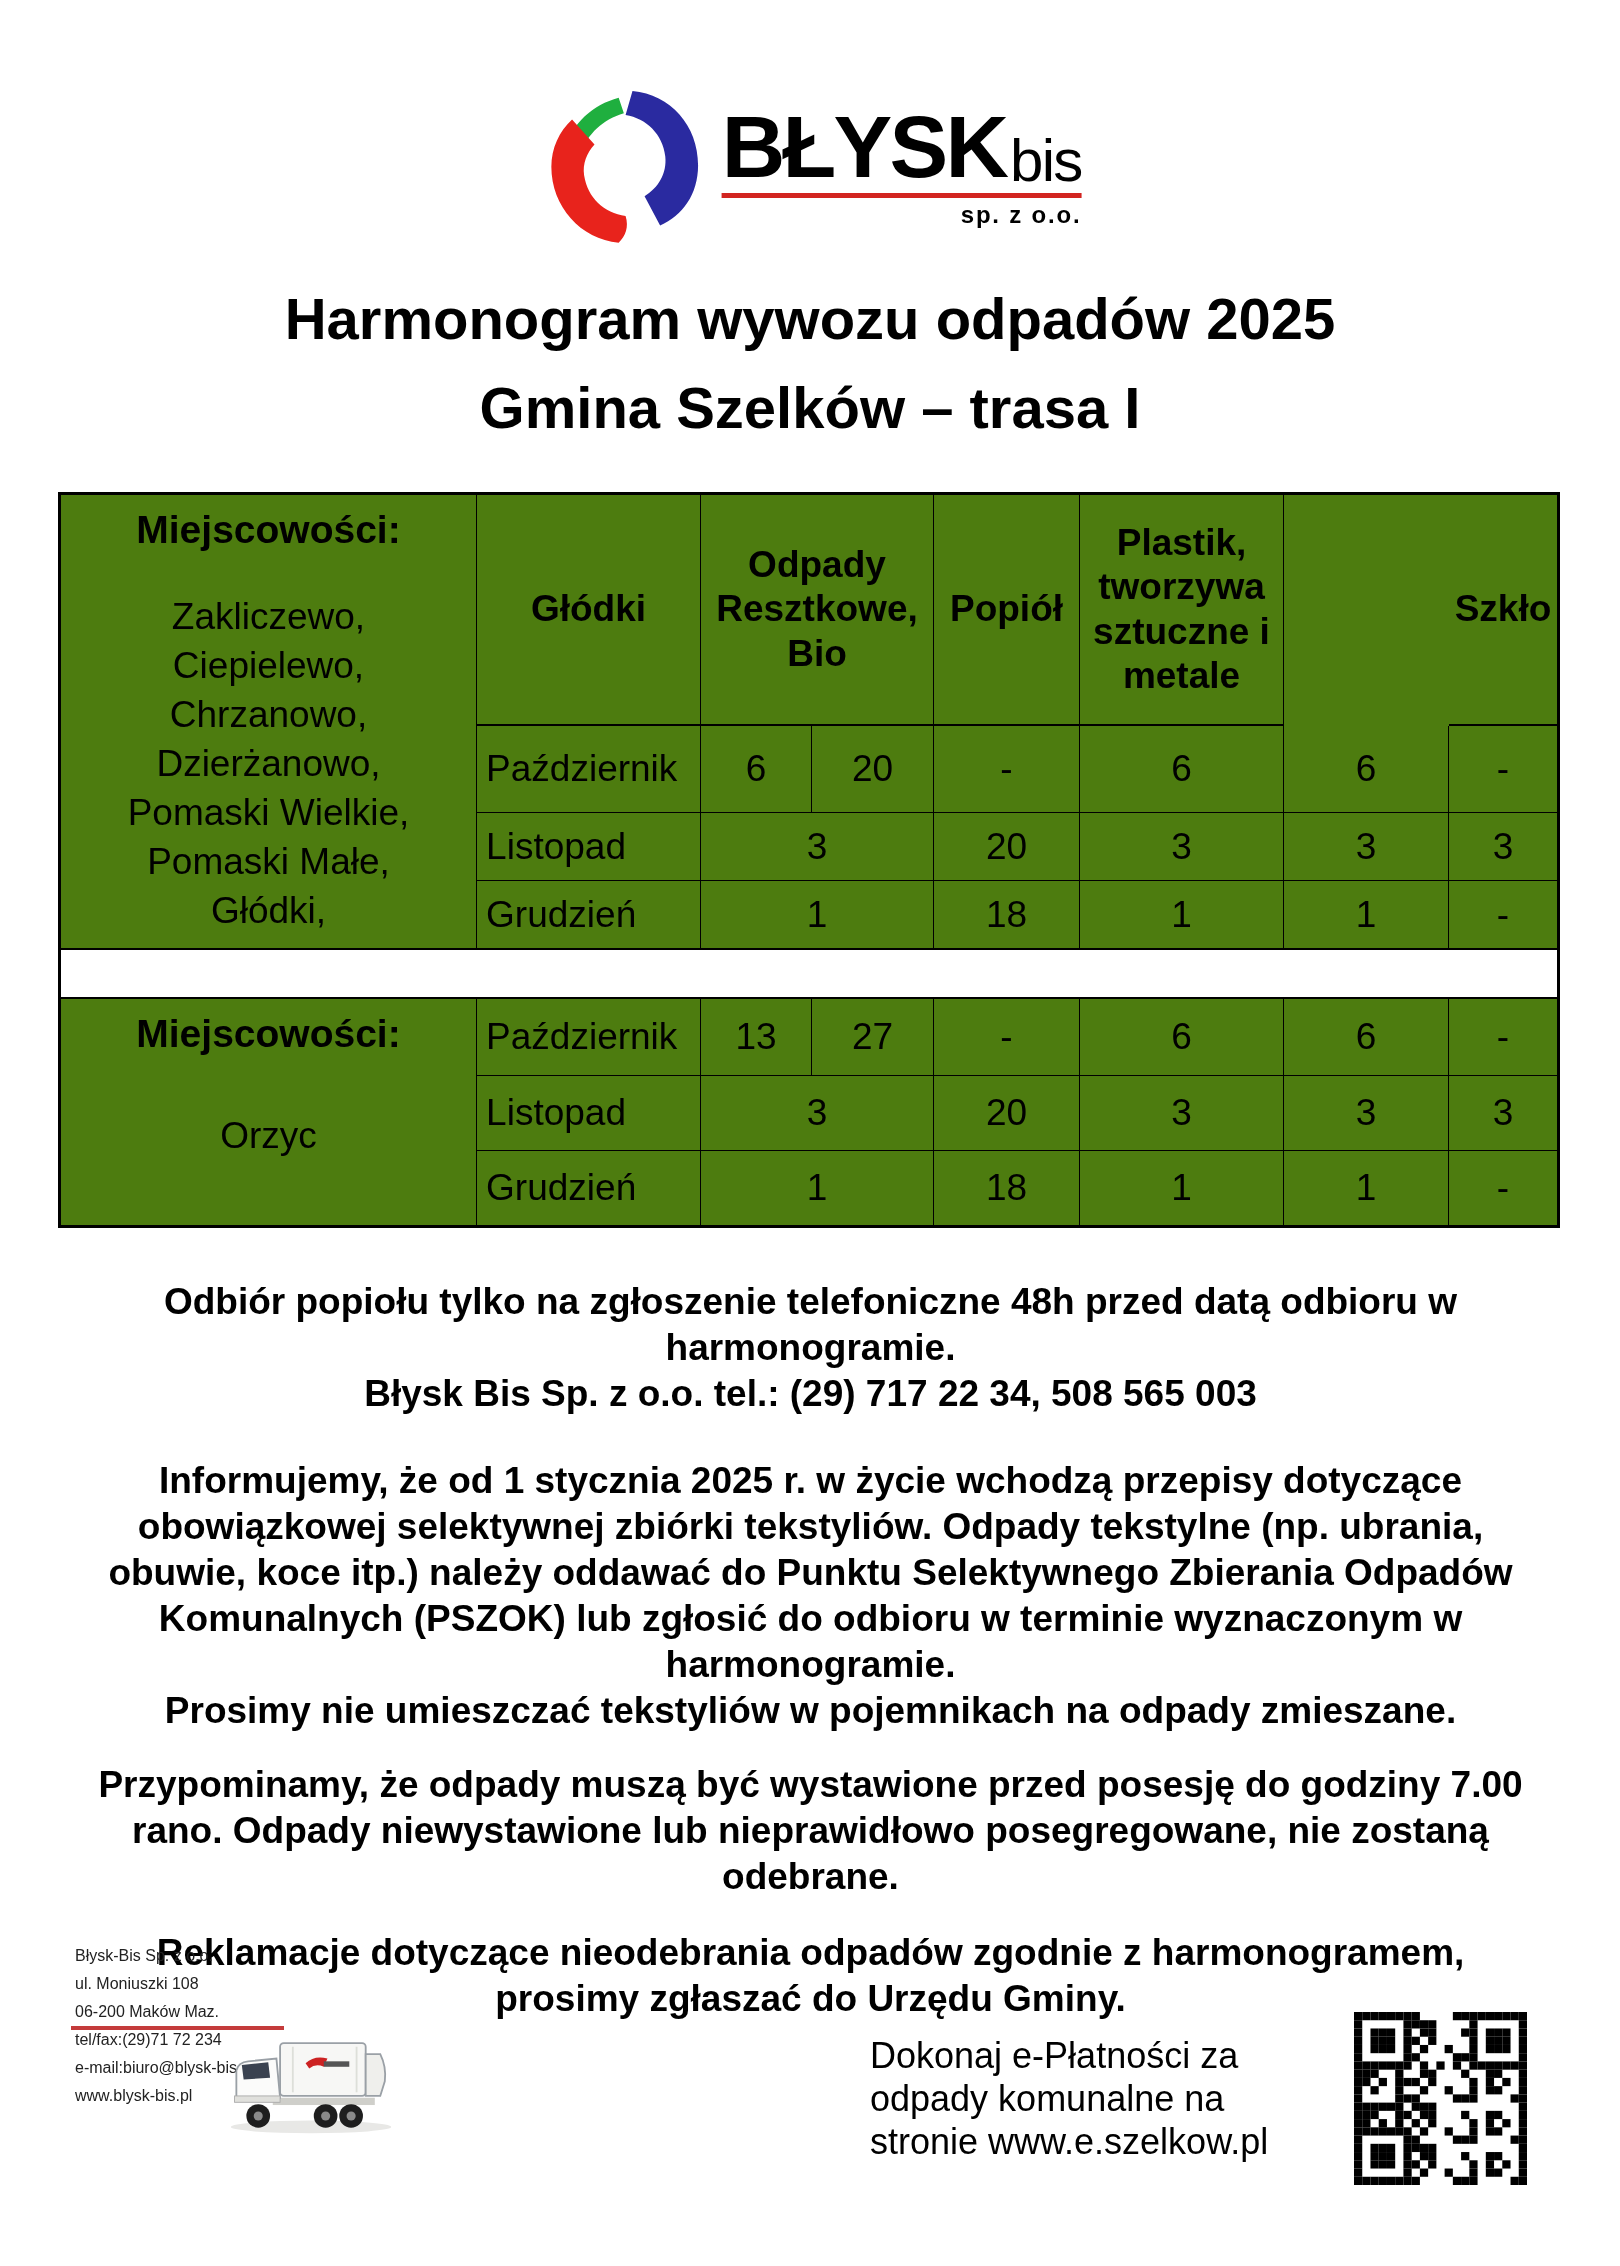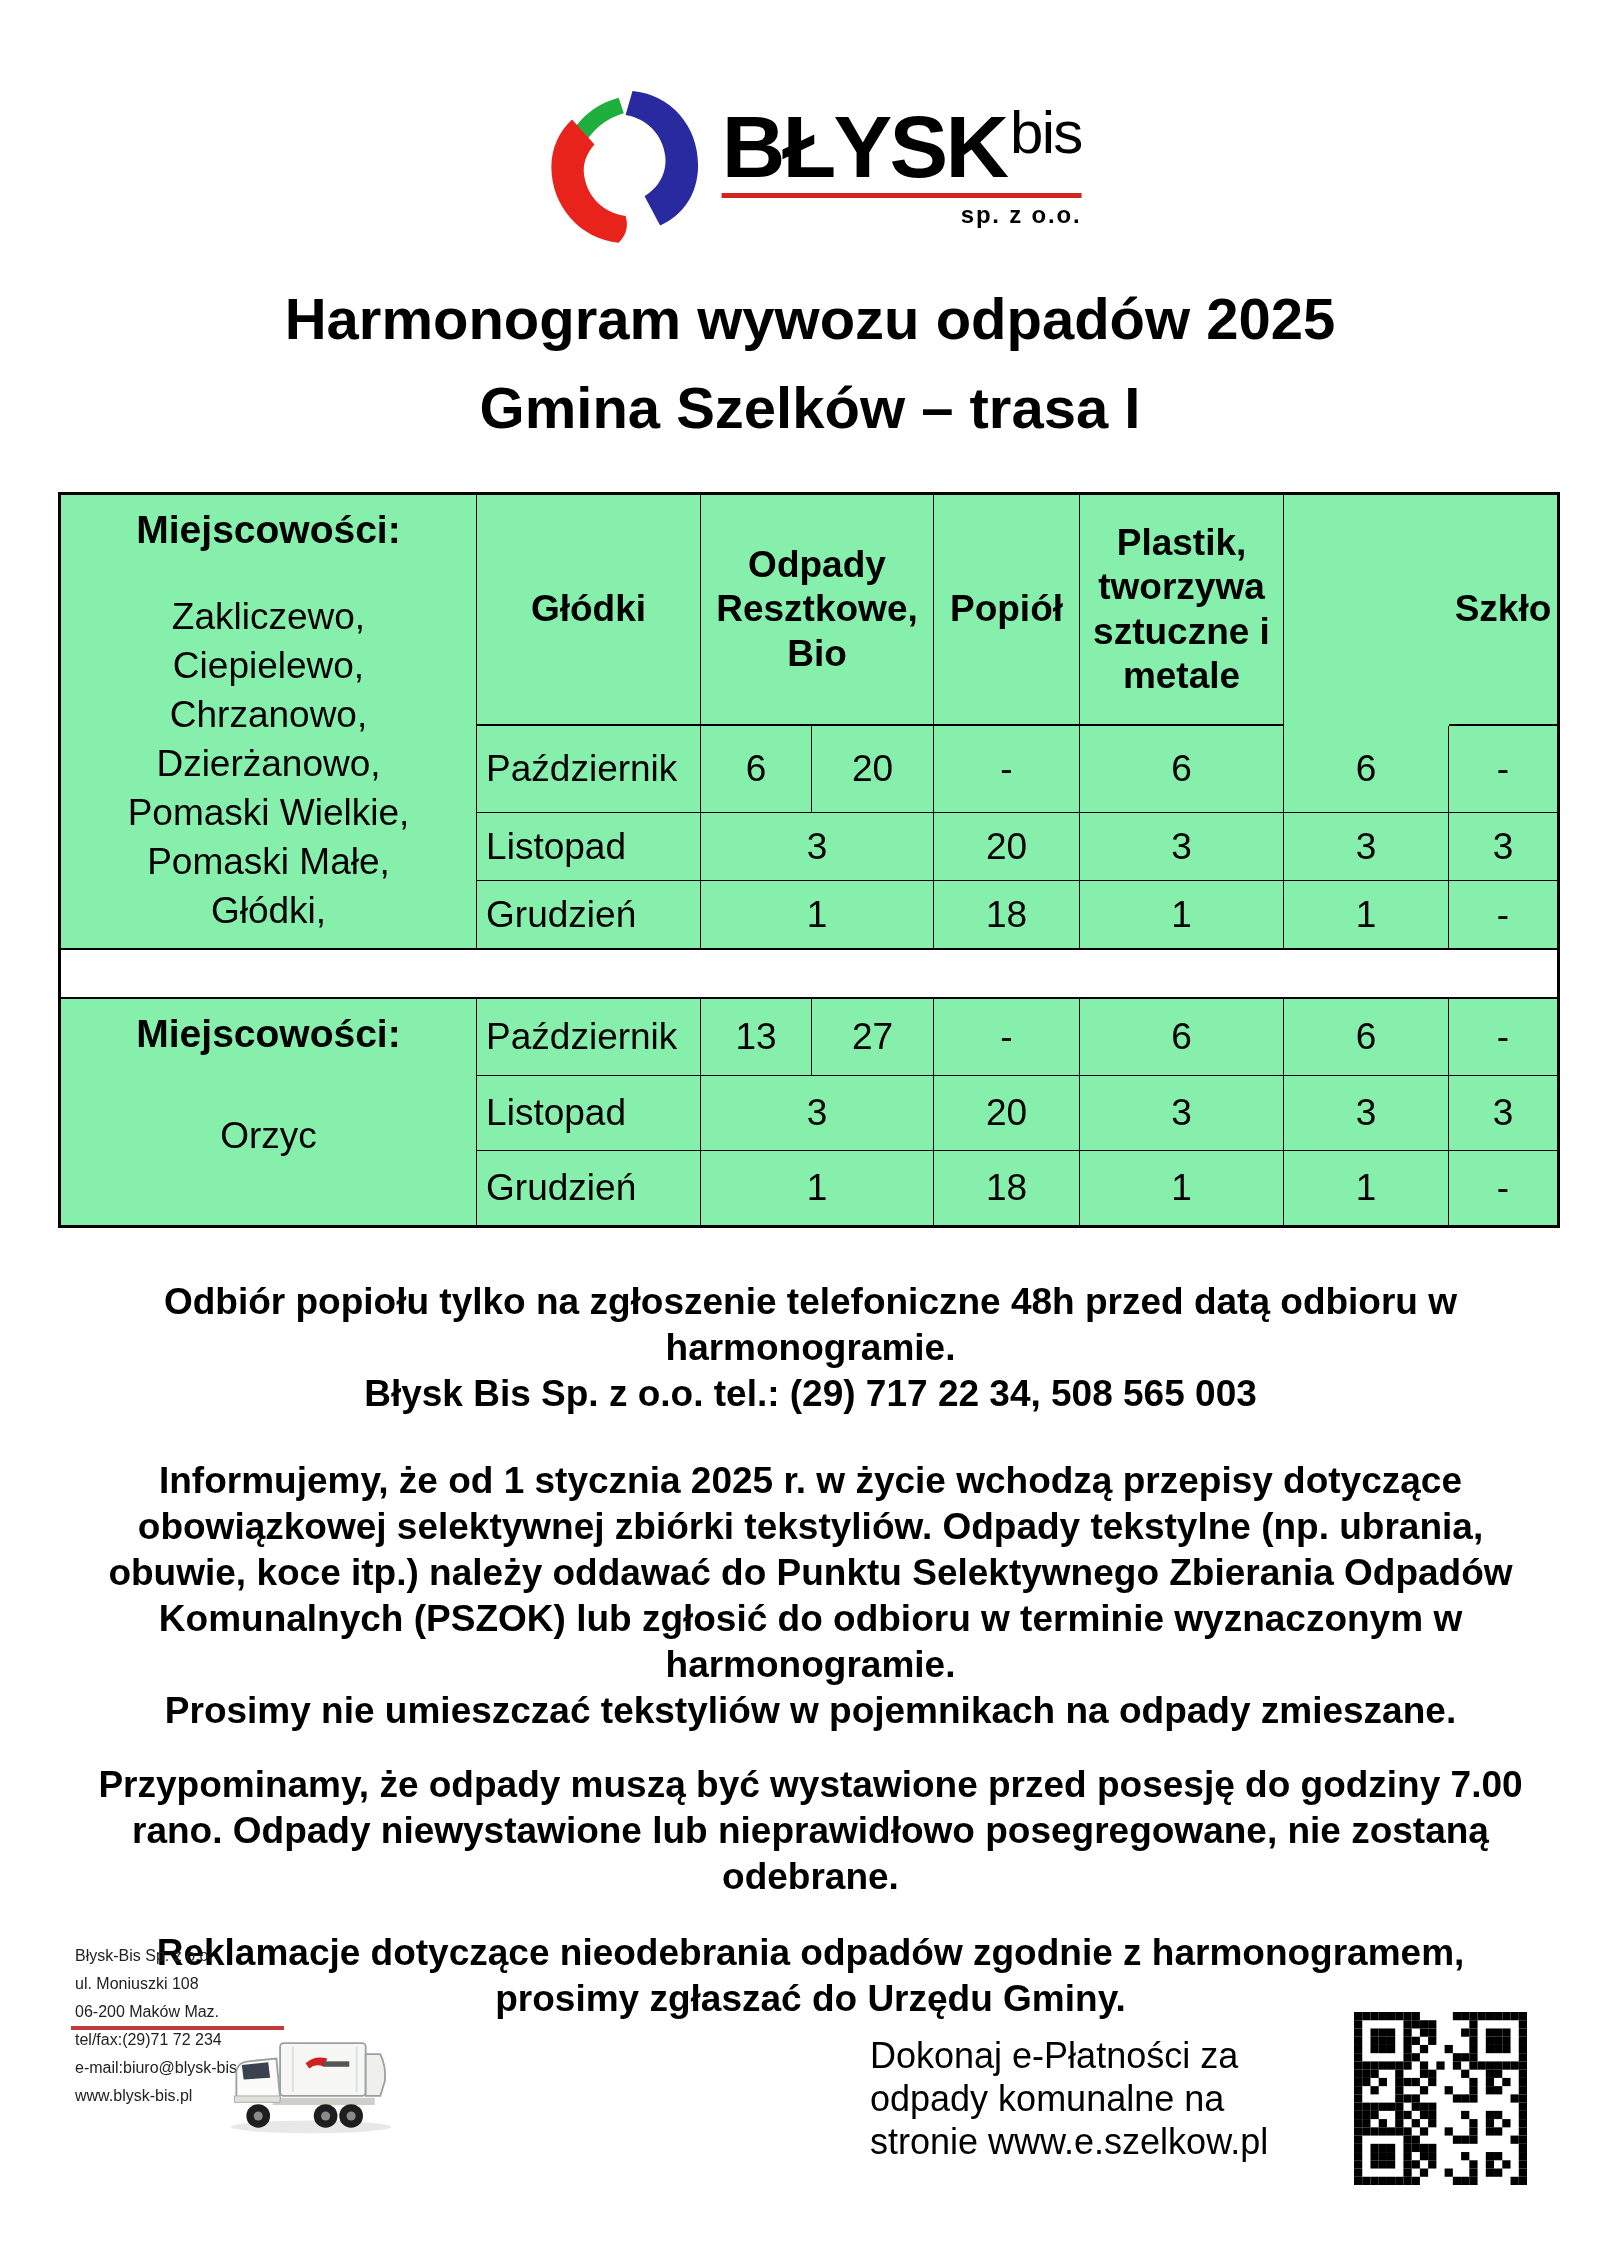--- a/index.html
+++ b/index.html
@@ -8,38 +8,38 @@
     font-family:"Liberation Sans","DejaVu Sans",sans-serif;color:#000;
     margin:0 auto;overflow:hidden;
   }
   .pre{white-space:pre-line;}
 
   
   .logo{position:absolute;top:84px;left:50%;transform:translateX(-50%);
     display:flex;align-items:center;gap:9.1px;}
   .logo-swirl{width:174px;height:164px;}
   .wordmark{display:flex;flex-direction:column;}
-  .wordline{display:flex;align-items:flex-start;line-height:1;}
+  .wordline{display:flex;align-items:flex-end;line-height:1;}
   .brand{font-size:88px;font-weight:700;letter-spacing:-2.7px;}
   .brand-bis{font-size:60px;font-weight:400;letter-spacing:-1.8px;margin-left:3.7px;}
   .brand-underline{height:4.6px;background:#d22420;margin-top:1.8px;width:100%;}
   .brand-sub{align-self:flex-end;font-size:24px;font-weight:600;letter-spacing:1.8px;margin-top:2.7px;}
 
   
   .title1,.title2{position:absolute;left:0;width:100%;text-align:center;font-weight:700;font-size:58px;line-height:1.05;}
   .title1{top:289px;}
   .title2{top:378px;}
 
   
   .sched{
     position:absolute;left:58px;top:492px;
     display:grid;
     grid-template-columns:416px 224px 111px 122px 146px 204px 165px 108px;
     grid-template-rows:231px 87px 68px 67px 51px 77px 75px 74px;
-    border:3.7px solid #000;background:#86efac;
+    border:3.7px solid #000;background:#4d7c0f;
   }
   .cell{display:flex;align-items:center;justify-content:center;font-size:37px;box-sizing:border-box;}
   .br{border-right:1.8px solid #000;}
   .bb{border-bottom:1.8px solid #000;}
   .bb3{border-bottom:2.7px solid #000;}
   .hdr{font-weight:700;font-size:37px;text-align:center;line-height:1.2;}
   .month{justify-content:flex-start;padding-left:9.1px;font-size:37px;}
   .loc-cell{flex-direction:column;justify-content:flex-start;padding-top:12.8px;}
   .loc-label{font-weight:700;font-size:39px;}
   .loc-list{font-size:37px;line-height:49px;text-align:center;margin-top:40px;}

